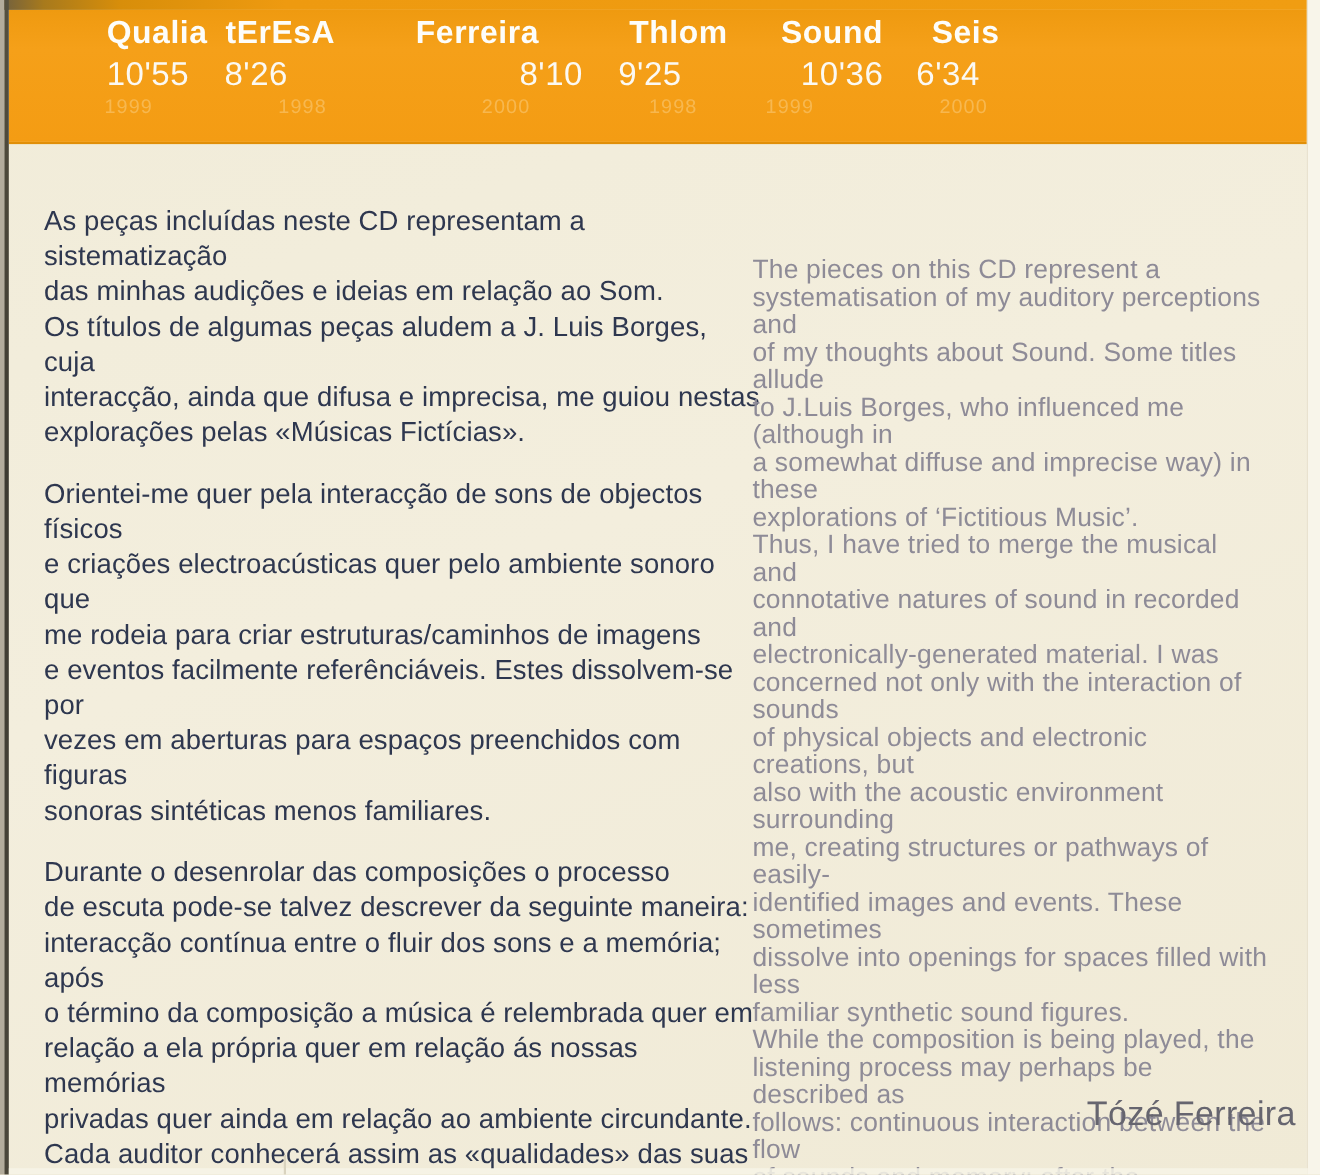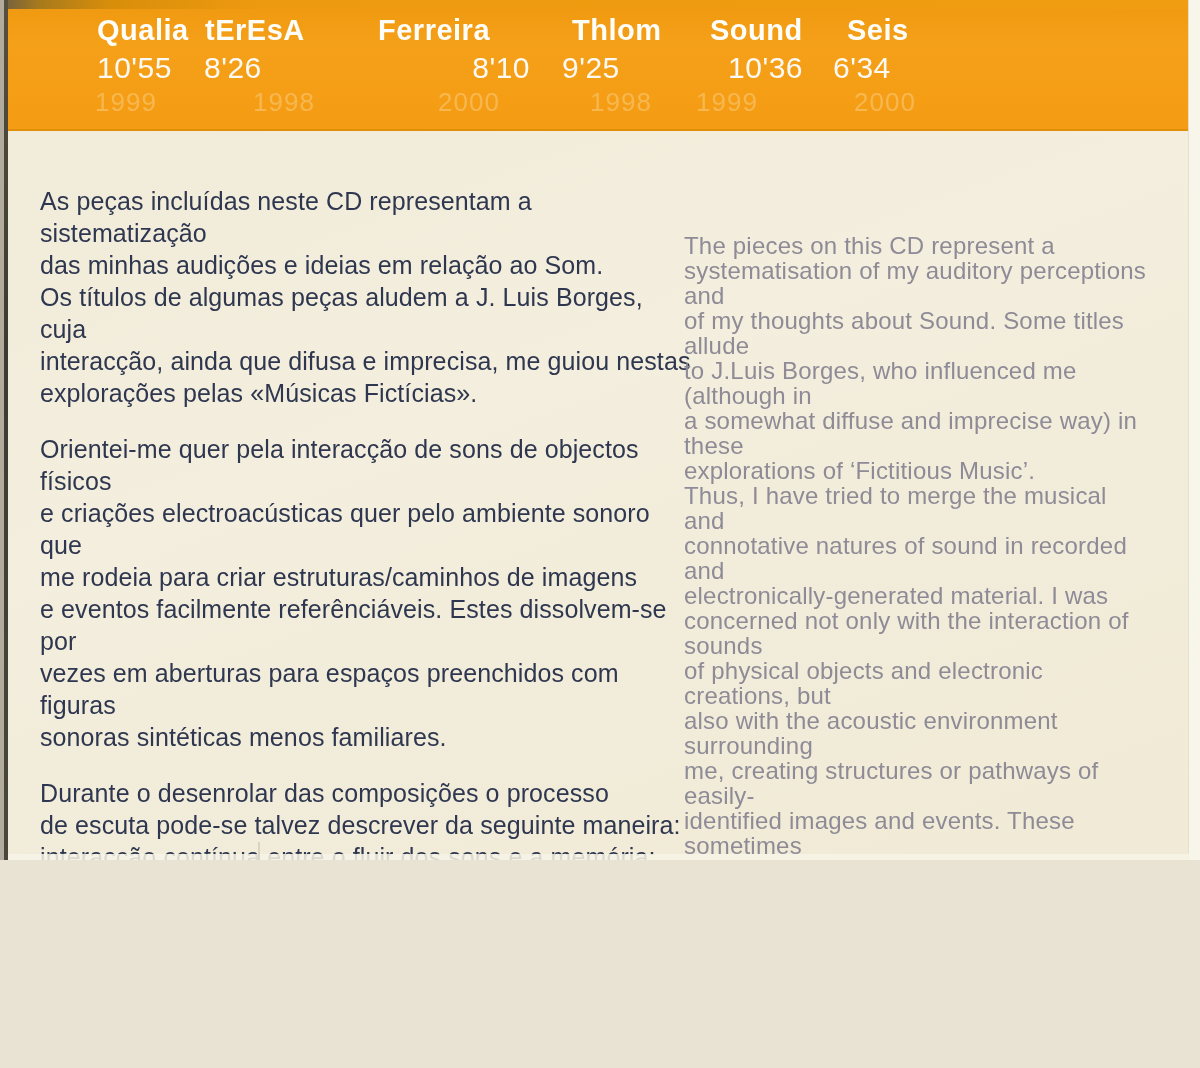--- a/index.html
+++ b/index.html
@@ -1,17 +1,17 @@
 <!DOCTYPE html>
 <html><head>
 <meta charset="utf-8">
 <style>
   html,body { margin:0; padding:0; background:#e8e3d2; }
   .page {
-    position:relative; width:1200px; height:860px; overflow:hidden;
+    position:relative; width:1200px; height:1068px; overflow:hidden;
     background: linear-gradient(160deg, #f1ecd9 0%, #f3eedd 45%, #f0ead6 100%);
     font-family:"Liberation Sans", sans-serif;
   }
   
   .edge-left  { position:absolute; left:0; top:0; width:4px; height:100%; background:#b3ac9c; }
   .edge-left-dark { position:absolute; left:4px; top:0; width:4px; height:100%;
     background:linear-gradient(180deg,#55503f,#3d3a31 40%,#4a463a); }
   .edge-right { position:absolute; right:0; top:0; width:11px; height:100%; background:#f8f5ea;
     border-left:1px solid #e7e0cc; }
   .edge-top   { position:absolute; top:0; left:0; right:11px; height:9px;
@@ -26,21 +26,21 @@
     border-bottom:2px solid #e18f08;
   }
   .track-name {
     position:absolute; top:5px; font-size:29px; font-weight:bold; color:#fdfdfa; letter-spacing:.5px;
     white-space:nowrap;
   }
   .track-time {
     position:absolute; top:42px; font-size:30px; color:#fbf9f3; letter-spacing:.5px; white-space:nowrap;
   }
   .track-year {
-    position:absolute; top:78px; font-size:26px; color:rgba(255,244,214,0.30);
+    position:absolute; top:78px; font-size:18px; color:rgba(255,244,214,0.30);
     letter-spacing:1px; white-space:nowrap;
   }
   
   .n1{left:89px;}  .d1{left:89px;}
   .n2{left:197px;} .d2{left:196px;}
   .n3{left:370px;} .d3{left:370px; width:152px; text-align:right;}
   .n4{left:564px;} .d4{left:554px;}
   .n5{left:702px;} .d5{left:702px; width:93px; text-align:right;}
   .n6{left:839px;} .d6{left:825px;}
   .y1{left:87px;} .y2{left:245px;} .y3{left:430px;} .y4{left:582px;} .y5{left:688px;} .y6{left:846px;}

